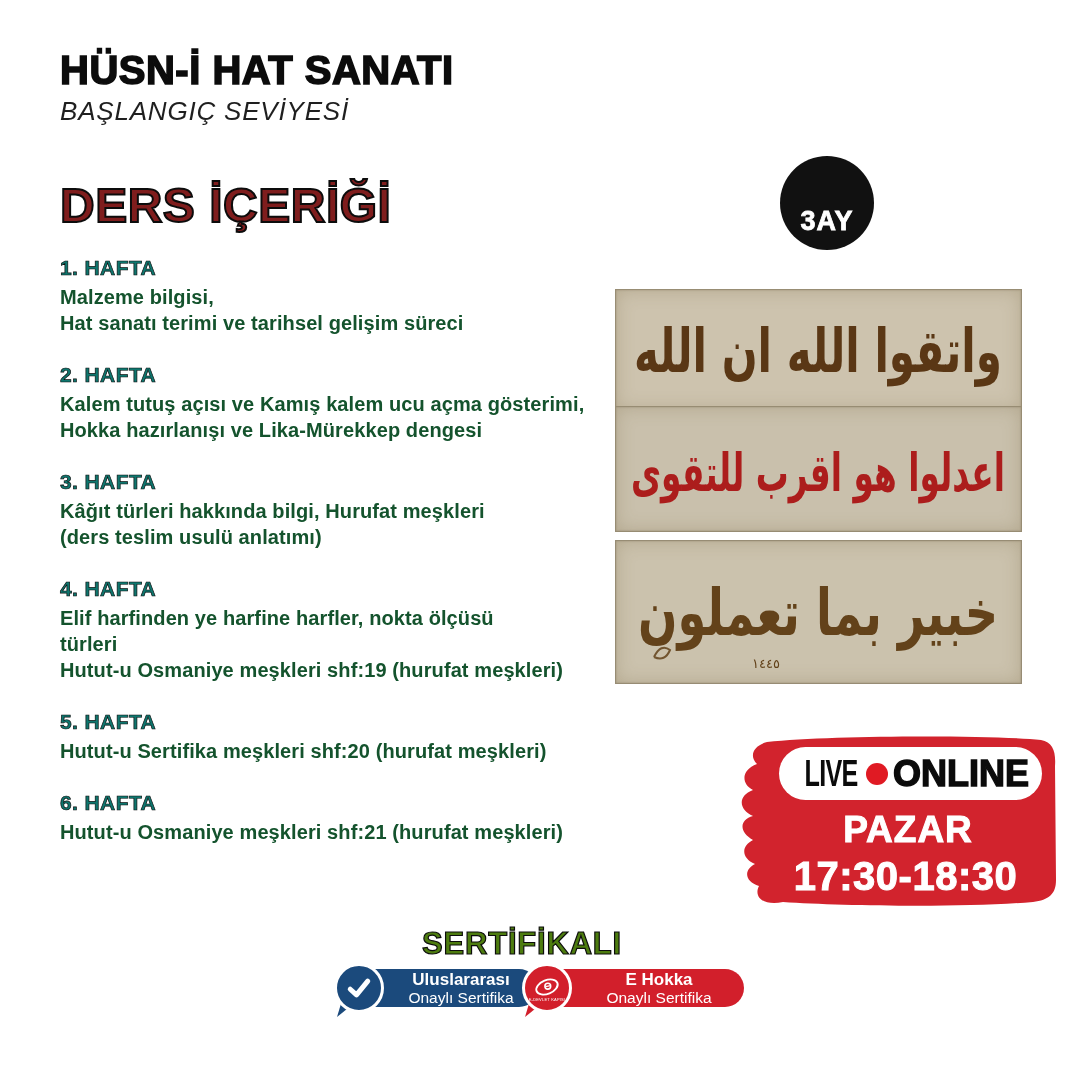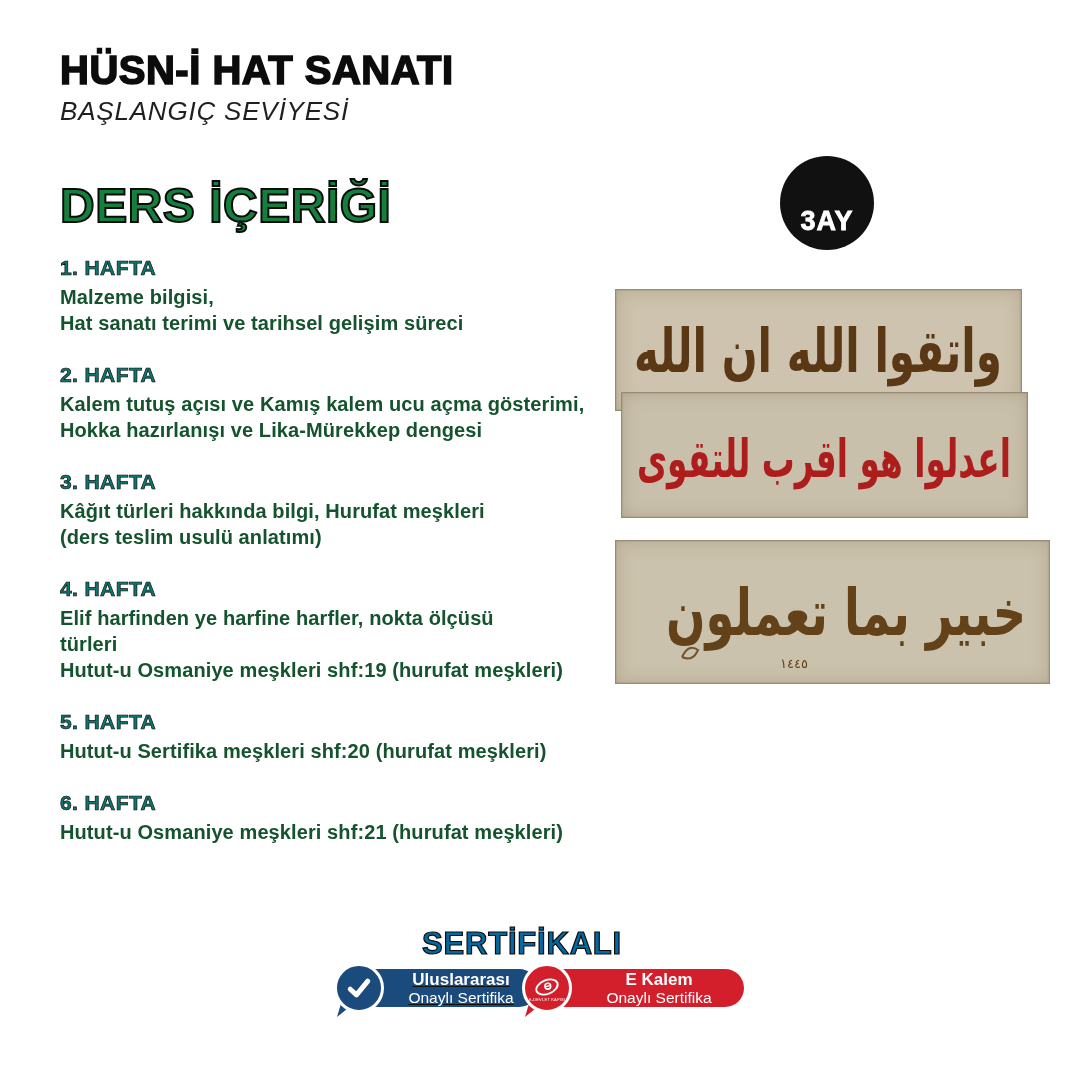--- a/index.html
+++ b/index.html
@@ -19,21 +19,21 @@
   .subtitle{
     position:absolute;left:60px;top:96px;
     font-size:26px;font-style:italic;font-weight:400;letter-spacing:.8px;
     color:#1f1f1f;white-space:nowrap;
   }
 
   
   .section-heading{
     position:absolute;left:60px;top:178px;
     font-size:48px;font-weight:900;letter-spacing:.5px;
-    -webkit-text-stroke:2px #0c0c0c;color:#15803d;white-space:nowrap;
+    -webkit-text-stroke:2px #0c0c0c;color:#7f1d1d;white-space:nowrap;
   }
   .duration-badge{
     position:absolute;left:780px;top:156px;width:94px;height:94px;
     background:#111;border-radius:50%;
     display:flex;align-items:center;justify-content:center;
   }
   .duration-badge span{
     color:#fff;font-size:27px;font-weight:900;letter-spacing:1px;margin-top:36px;
     -webkit-text-stroke:.8px #fff;
   }
@@ -51,22 +51,22 @@
   }
 
   
   .panel{
     position:absolute;left:615px;width:405px;
     border:1px solid rgba(110,96,70,.55);
     box-shadow:inset 0 0 18px rgba(120,100,60,.28), inset 0 0 2px rgba(90,75,50,.4);
     overflow:hidden;
   }
   .panel-1{top:265px;height:120px;margin-top:24px;}
-  .panel-2{top:392px;height:124px;margin-left:6px;}
-  .panel-3{top:540px;height:142px;padding-left:28px;}
+  .panel-2{top:406px;height:124px;}
+  .panel-3{top:540px;height:142px;}
   .panel svg{display:block;}
   .panel text{font-family:"DejaVu Sans",sans-serif;}
 
   
   .schedule{position:absolute;left:723px;top:732px;width:335px;height:178px;}
   .schedule svg.shape{position:absolute;left:0;top:0;}
   .live-pill{
     position:absolute;left:56px;top:15px;width:263px;height:53px;
     background:#fff;border-radius:27px;
     display:flex;align-items:center;justify-content:center;
@@ -88,21 +88,21 @@
   .sched-time{
     position:absolute;left:35px;top:122px;width:295px;text-align:center;
     font-size:40px;font-weight:900;letter-spacing:.5px;color:#fff;
     -webkit-text-stroke:1px #fff;white-space:nowrap;
   }
 
   
   .cert-heading{
     position:absolute;left:0;top:926px;width:1044px;text-align:center;
     font-size:31px;font-weight:900;letter-spacing:.8px;
-    -webkit-text-stroke:1.2px #0c0c0c;color:#0369a1;
+    -webkit-text-stroke:1.2px #0c0c0c;color:#4d7c0f;
   }
   .cert-badge{position:absolute;top:963px;}
   .cert-pill{
     position:absolute;top:6px;height:38px;border-radius:19px;
     display:flex;flex-direction:column;align-items:center;justify-content:center;
     z-index:1;
   }
   .cert-title{font-size:17px;font-weight:700;color:#fff;line-height:19px;white-space:nowrap;}
   .cert-sub{font-size:15.5px;font-weight:400;color:#fff;line-height:17px;white-space:nowrap;}
   .cert-circle{
@@ -205,39 +205,56 @@
     </svg>
   </div>
   <div class="panel panel-3" style="background: rgb(203, 194, 173);">
     <svg viewBox="0 0 405 142" width="405" height="142">
       <text class="ink" x="202" y="94" text-anchor="middle" font-size="64" font-weight="700" direction="rtl" textLength="360" lengthAdjust="spacingAndGlyphs" fill="#63421a">خبير بما تعملون</text>
       <path class="ink-stroke" d="M38,116 q7,-14 16,-7 q-5,12 -16,7" fill="none" stroke-width="2" opacity=".85" stroke="#63421a"></path>
       <text class="ink" x="150" y="127" text-anchor="middle" font-size="13" fill="#63421a">١٤٤٥</text>
     </svg>
   </div>
 
+  <div class="schedule">
+    <svg class="shape" viewBox="0 0 335 178" width="335" height="178">
+      <path d="M44,10 C110,3 270,3 318,8 C330,10 333,20 332,34 L333,148
+               C333,162 326,168 310,170 C240,176 120,174 60,170
+               C42,174 30,166 36,154 C22,150 20,138 32,132
+               C18,126 18,114 30,108 C16,100 16,88 30,84
+               C16,78 14,64 30,58 C18,52 18,38 34,32
+               C26,24 30,14 44,10 Z" fill="#d2232d"></path>
+    </svg>
+    <div class="live-pill">
+      <span class="live-word">LIVE</span>
+      <span class="live-dot"></span>
+      <span class="online-word">ONLINE</span>
+    </div>
+    <div class="sched-day">PAZAR</div>
+    <div class="sched-time">17:30-18:30</div>
+  </div>
 
   <div class="cert-heading">SERTİFİKALI</div>
 
   <div class="cert-badge badge-blue">
-    <div class="cert-pill c-fill" style="background: rgb(27, 74, 124); text-decoration: underline;">
+    <div class="cert-pill c-fill" style="background: rgb(27, 74, 124);">
       <div class="cert-title">Uluslararası</div>
       <div class="cert-sub">Onaylı Sertifika</div>
     </div>
     <span class="cert-tail c-fill" style="background: rgb(27, 74, 124);"></span>
     <div class="cert-circle c-fill" style="background: rgb(27, 74, 124);">
       <svg width="30" height="30" viewBox="0 0 48 48">
         <polyline points="10,26 20,35 38,13" fill="none" stroke="#fff" stroke-width="8" stroke-linecap="round" stroke-linejoin="round"></polyline>
       </svg>
     </div>
   </div>
 
   <div class="cert-badge badge-red">
     <div class="cert-pill c-fill" style="background: rgb(210, 31, 43);">
-      <div class="cert-title">E Kalem</div>
+      <div class="cert-title">E Hokka</div>
       <div class="cert-sub">Onaylı Sertifika</div>
     </div>
     <span class="cert-tail c-fill" style="background: rgb(210, 31, 43);"></span>
     <div class="cert-circle c-fill" style="flex-direction: column; background: rgb(210, 31, 43);">
       <svg width="32" height="24" viewBox="0 0 40 30">
         <ellipse cx="20" cy="15" rx="14" ry="8.5" fill="none" stroke="#fff" stroke-width="2.4" transform="rotate(-22 20 15)"></ellipse>
         <circle cx="21" cy="14" r="3.6" fill="none" stroke="#fff" stroke-width="2"></circle>
         <line x1="18" y1="14.5" x2="24.4" y2="13.2" stroke="#fff" stroke-width="1.6"></line>
       </svg>
       <div class="edevlet-caption">E-DEVLET KAPISI</div>

